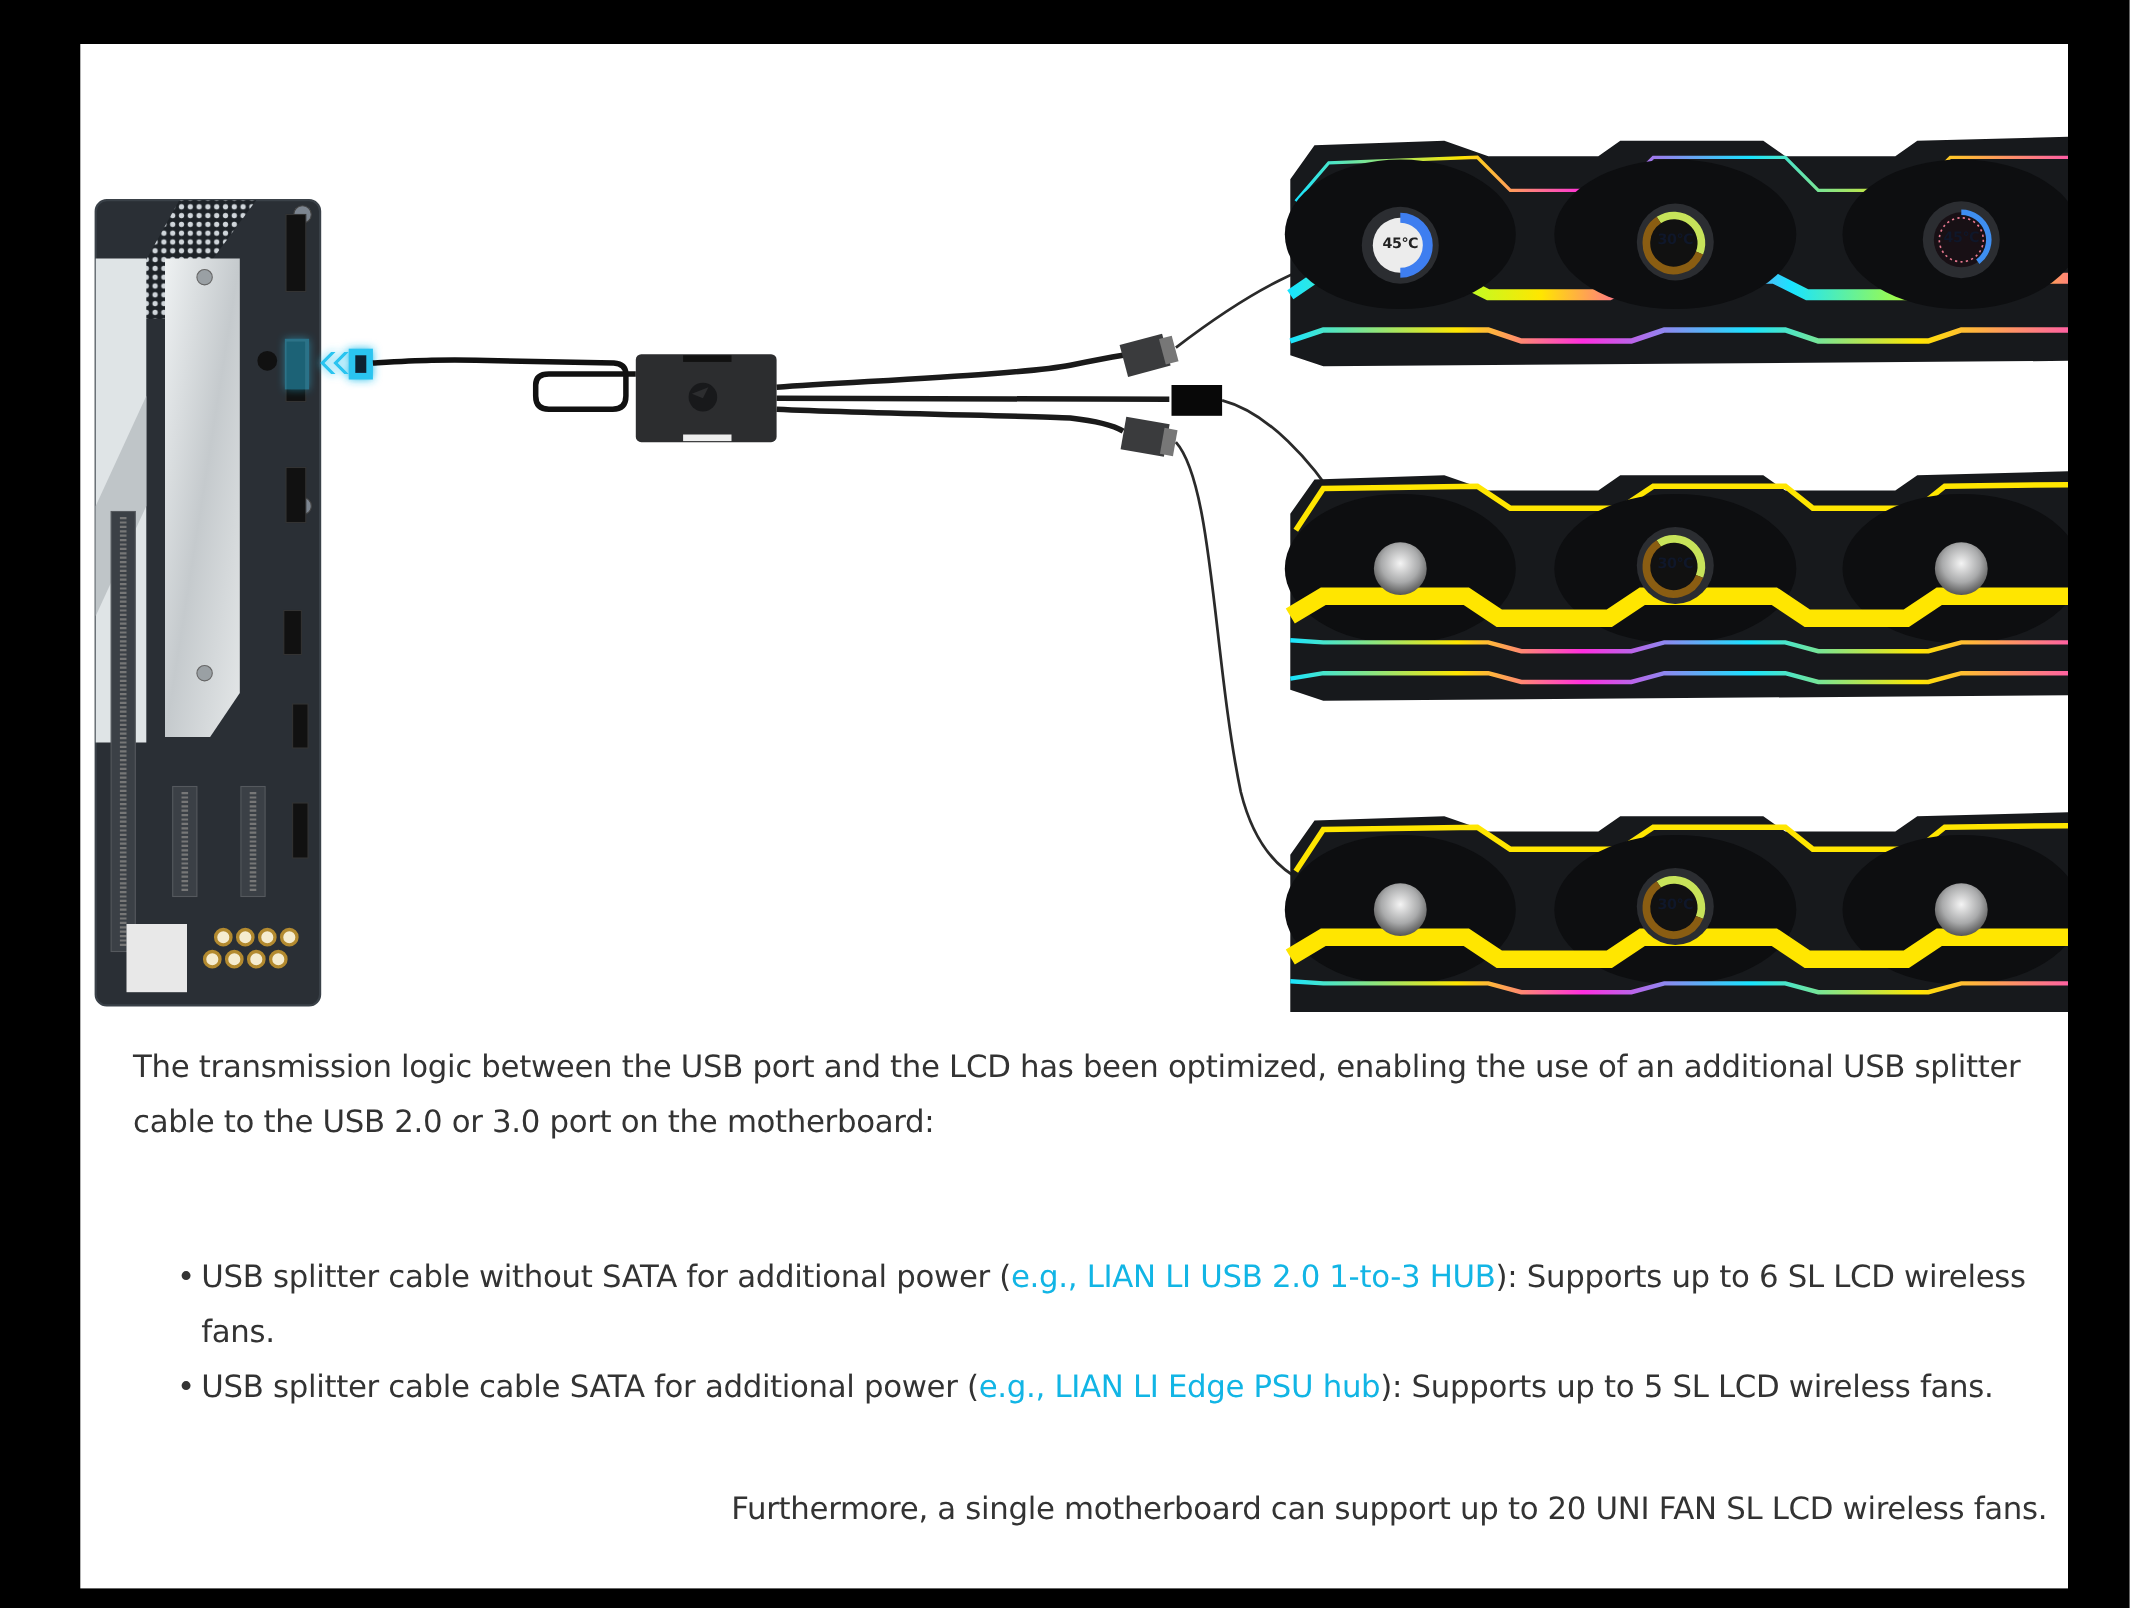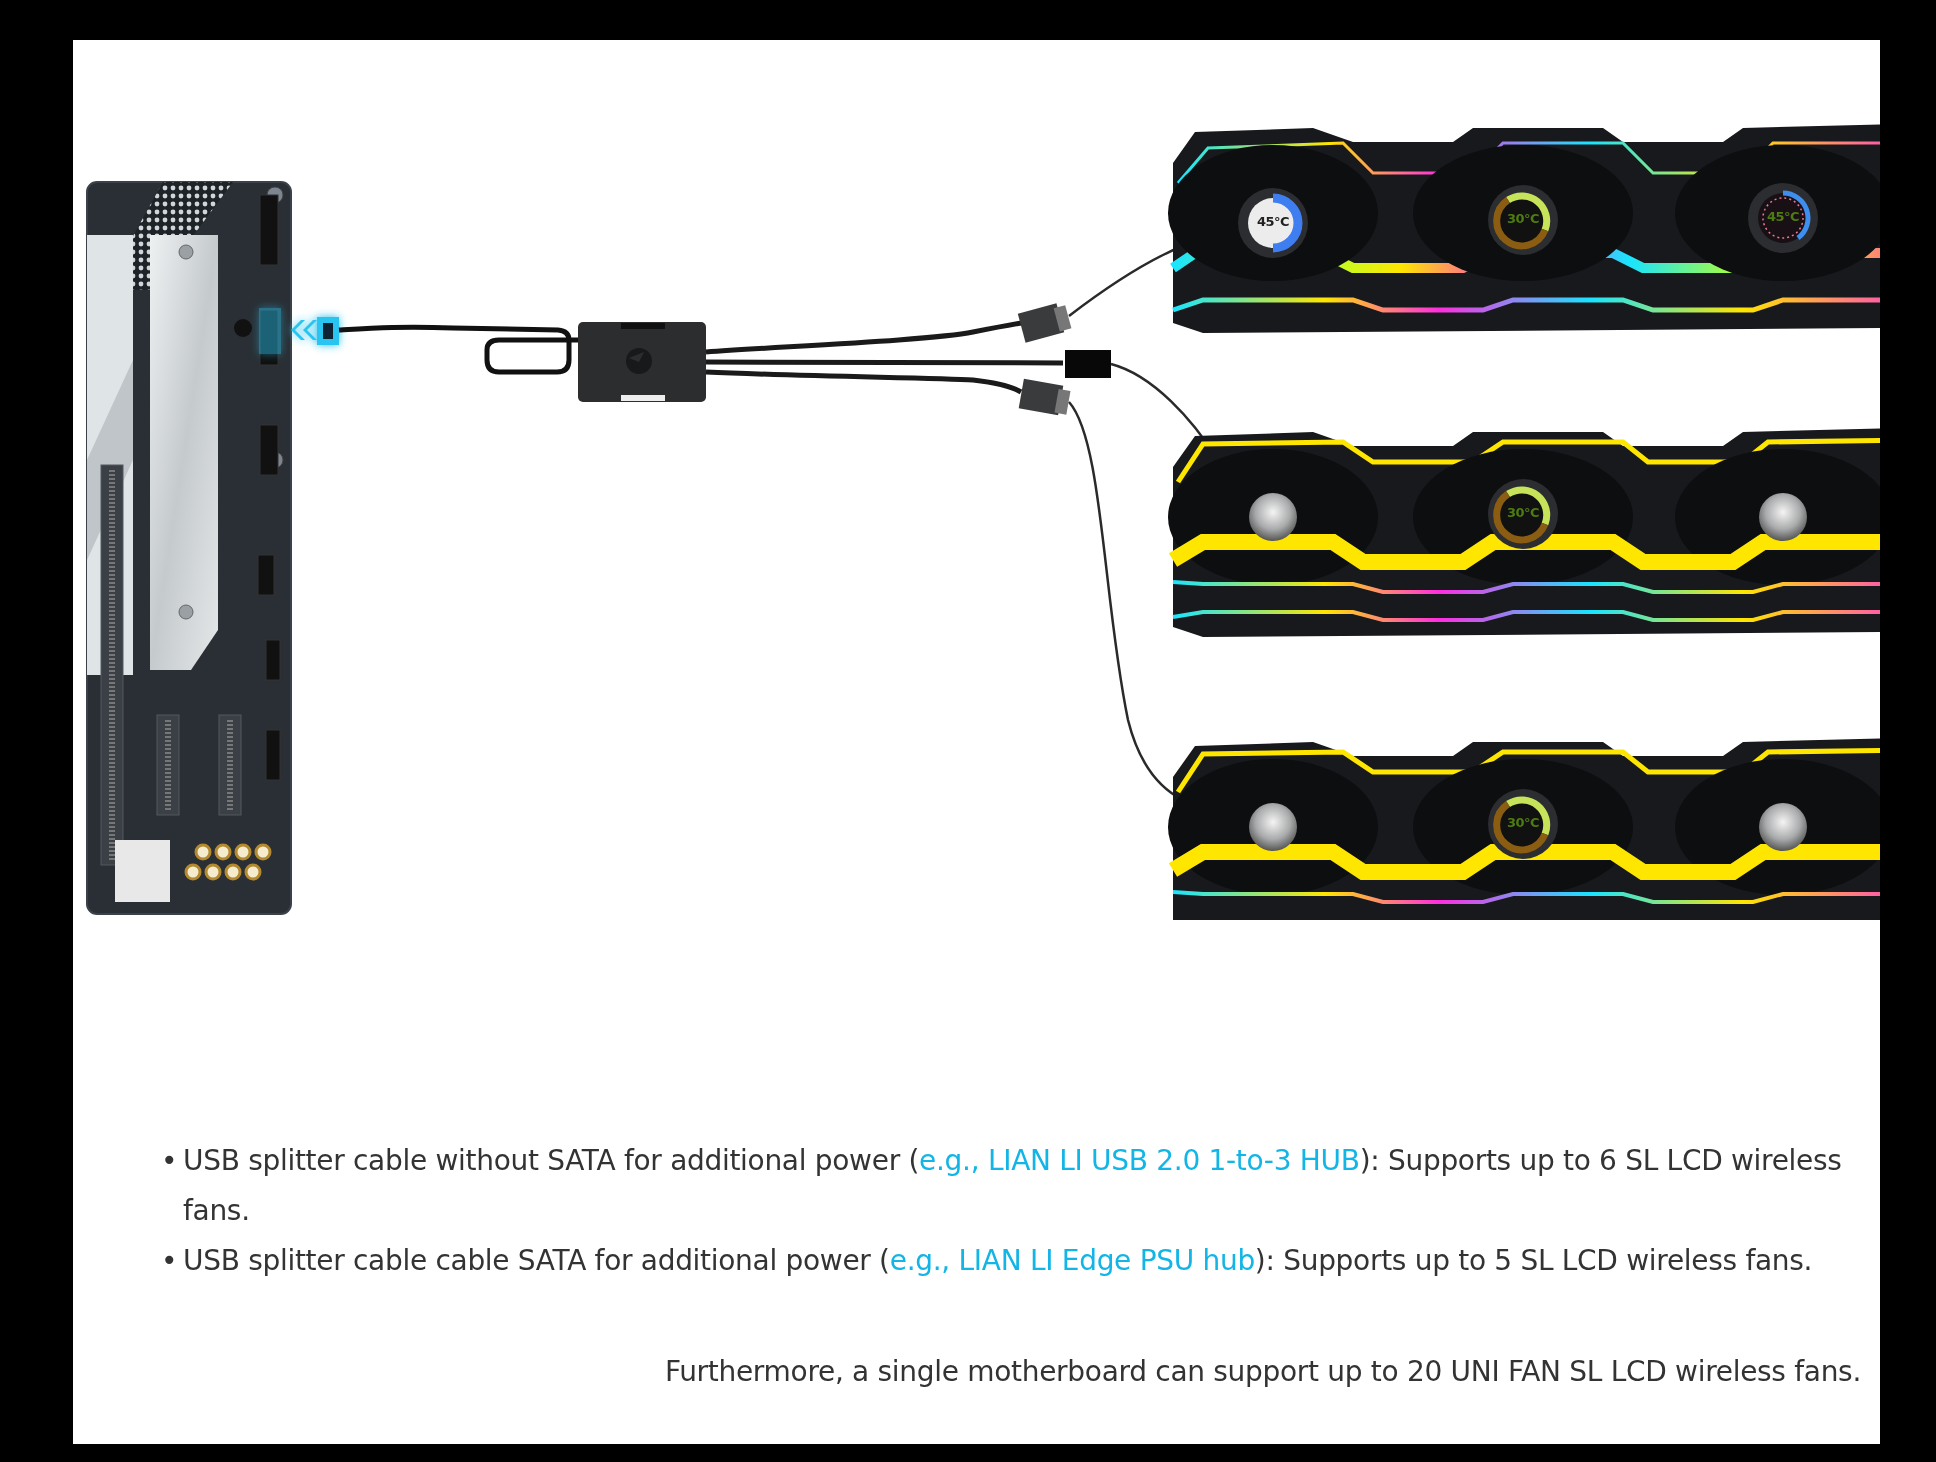--- a/index.html
+++ b/index.html
@@ -6,21 +6,21 @@
   body {
     width:1936px; height:1462px; background:#000; position:relative; overflow:hidden;
     font-family:"Liberation Sans", "DejaVu Sans", sans-serif;
   }
   .panel {
     position:absolute; left:73px; top:40px; width:1807px; height:1404px; background:#fff;
   }
   .figure { position:absolute; left:0; top:0; width:1807px; height:880px; }
   .figure svg { position:absolute; left:0; top:0; }
   .fan-label {
-    position:absolute; color:#4d7c0f; font-weight:bold; font-size:13px; text-align:center;
+    position:absolute; color:#0f172a; font-weight:bold; font-size:13px; text-align:center;
     font-family:"DejaVu Sans", sans-serif; letter-spacing:-0.5px;
   }
   .text-block {
     position:absolute; left:48px; color:#333; font-size:28px; line-height:50px;
     font-family:"DejaVu Sans", sans-serif; letter-spacing:-0.3px;
   }
   .p1 { top:905px; width:1740px; }
   .list { position:absolute; left:110px; top:1096px; width:1700px; margin:0; padding:0; list-style:none;
     color:#333; font-size:28px; line-height:50px; font-family:"DejaVu Sans", sans-serif; letter-spacing:-0.3px; }
   .list li { position:relative; padding-left:0; }
@@ -208,20 +208,21 @@
       </g>
     </svg>
 
     <div class="fan-label" style="left:1180px;top:174px;width:40px;color:#222;">45°C</div>
     <div class="fan-label" style="left:1430px;top:171px;width:40px;">30°C</div>
     <div class="fan-label" style="left:1690px;top:169px;width:40px;">45°C</div>
     <div class="fan-label" style="left:1430px;top:465px;width:40px;">30°C</div>
     <div class="fan-label" style="left:1430px;top:775px;width:40px;">30°C</div>
   </div>
 
+  <p class="text-block p1" style="margin:0;">The transmission logic between the USB port and the LCD has been optimized, enabling the use of an additional USB splitter cable to the USB 2.0 or 3.0 port on the motherboard:</p>
 
   <ul class="list">
     <li>
       <span class="bullet">•</span>
       <span>USB splitter cable without SATA for additional power (</span><a class="link">e.g., LIAN LI USB 2.0 1-to-3 HUB</a><span>): Supports up to 6 SL LCD wireless fans.</span>
     </li>
     <li>
       <span class="bullet">•</span>
       <span>USB splitter cable cable SATA for additional power (</span><a class="link">e.g., LIAN LI Edge PSU hub</a><span>): Supports up to 5 SL LCD wireless fans.</span>
     </li>

